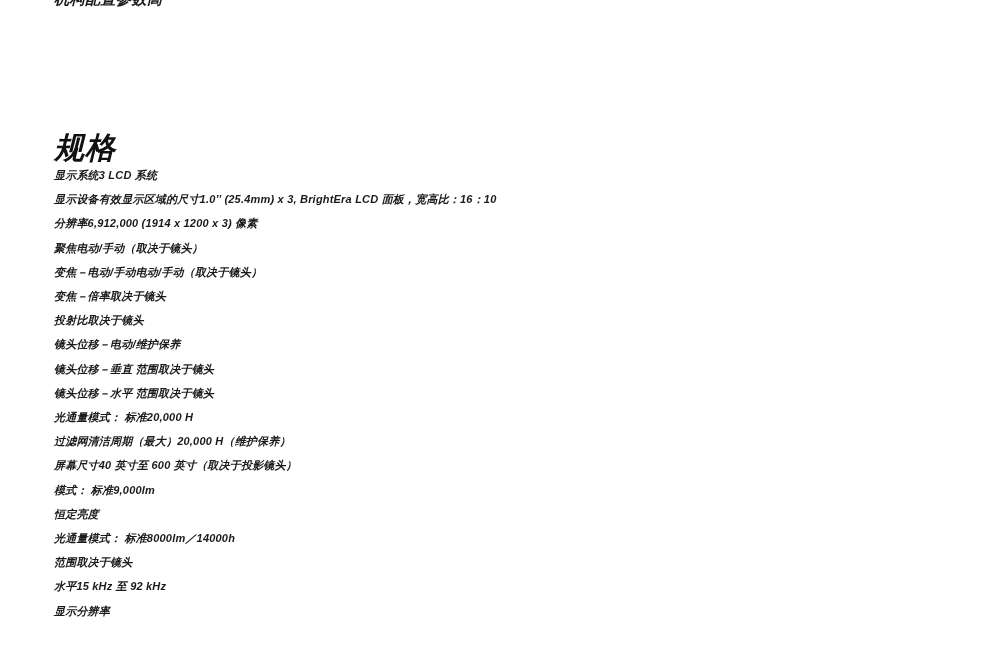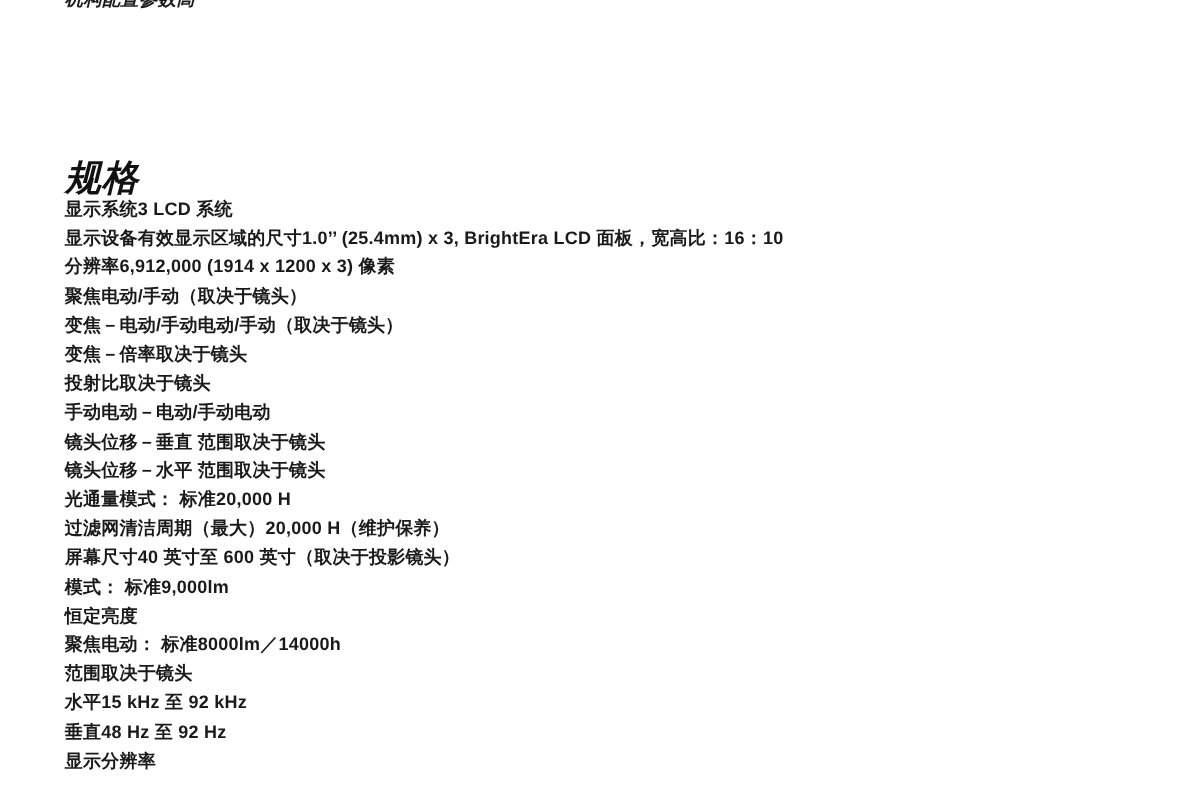--- a/index.html
+++ b/index.html
@@ -45,22 +45,23 @@
   .spec-list {
     position: absolute;
     left: 54px;
     top: 163px;
     width: 900px;
     margin: 0;
     padding: 0;
     list-style: none;
   }
   .spec-row {
-    font-size: 15px;
+    font-size: 11px;
     line-height: 24.2px;
+    font-style: italic;
     font-weight: bold;
     color: #1a1a1a;
     white-space: nowrap;
     letter-spacing: 0.2px;
   }
 </style>
 </head>
 <body>
 
 <div class="page">
@@ -70,28 +71,27 @@
   <h1 class="section-title">规格</h1>
 
   <ul class="spec-list">
     <li class="spec-row">显示系统3 LCD 系统</li>
     <li class="spec-row">显示设备有效显示区域的尺寸1.0’’ (25.4mm) x 3, BrightEra LCD 面板，宽高比：16：10</li>
     <li class="spec-row">分辨率6,912,000 (1914 x 1200 x 3) 像素</li>
     <li class="spec-row">聚焦电动/手动（取决于镜头）</li>
     <li class="spec-row">变焦－电动/手动电动/手动（取决于镜头）</li>
     <li class="spec-row">变焦－倍率取决于镜头</li>
     <li class="spec-row">投射比取决于镜头</li>
-    <li class="spec-row">手动电动－电动/手动电动</li>
+    <li class="spec-row">镜头位移－电动/维护保养</li>
     <li class="spec-row">镜头位移－垂直 范围取决于镜头</li>
     <li class="spec-row">镜头位移－水平 范围取决于镜头</li>
     <li class="spec-row">光通量模式： 标准20,000 H</li>
     <li class="spec-row">过滤网清洁周期（最大）20,000 H（维护保养）</li>
     <li class="spec-row">屏幕尺寸40 英寸至 600 英寸（取决于投影镜头）</li>
     <li class="spec-row">模式： 标准9,000lm</li>
     <li class="spec-row">恒定亮度</li>
-    <li class="spec-row">聚焦电动： 标准8000lm／14000h</li>
+    <li class="spec-row">光通量模式： 标准8000lm／14000h</li>
     <li class="spec-row">范围取决于镜头</li>
     <li class="spec-row">水平15 kHz 至 92 kHz</li>
-    <li class="spec-row">垂直48 Hz 至 92 Hz</li>
     <li class="spec-row">显示分辨率</li>
   </ul>
 
 </div>
 
 </body></html>

